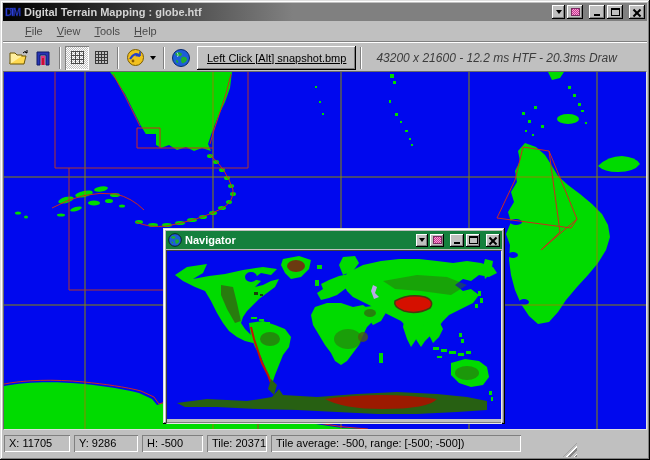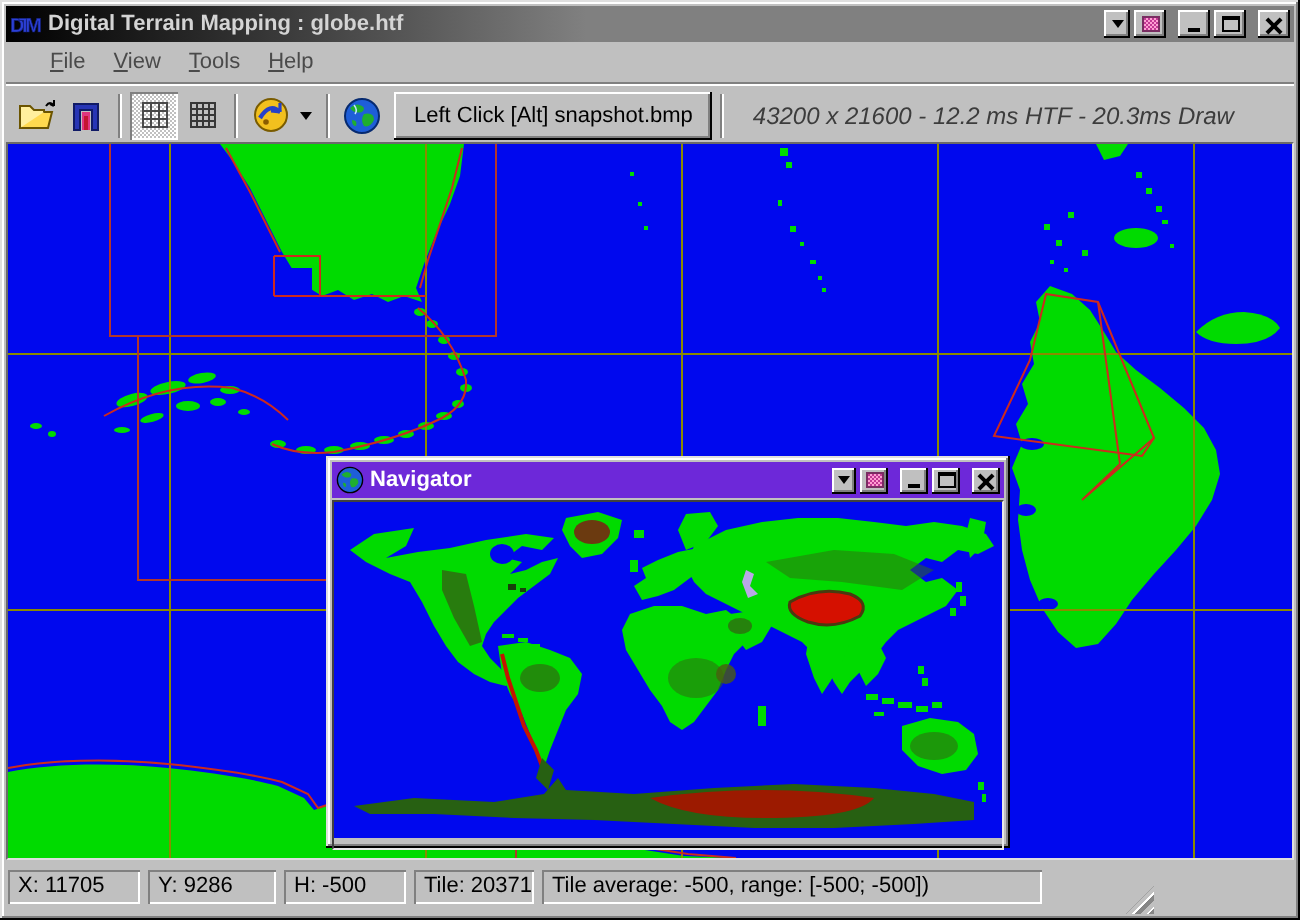--- a/index.html
+++ b/index.html
@@ -37,29 +37,29 @@
   .tbtn.pressed{background:repeating-conic-gradient(#fff 0 25%,#c0c0c0 0 50%) 0 0/2px 2px;
     box-shadow:inset 1px 1px 0 #808080,inset -1px -1px 0 #fff;}
   .tsep{width:2px;height:22px;border-left:1px solid #808080;border-right:1px solid #fff;margin:0 4px;}
   .gridglyph{width:13px;height:13px;
     background-image:repeating-linear-gradient(0deg,#4a4a4a 0 1px,transparent 1px 4px),
                      repeating-linear-gradient(90deg,#4a4a4a 0 1px,transparent 1px 4px);}
   .gridglyph.dense{background-image:repeating-linear-gradient(0deg,#383838 0 1px,transparent 1px 3px),
                      repeating-linear-gradient(90deg,#383838 0 1px,transparent 1px 3px);}
   .dd-arrow{width:12px;height:24px;display:flex;align-items:center;justify-content:center;border:0;background:transparent;padding:0;}
   .snapshot-btn{height:24px;margin-left:4px;padding:0 10px;font-size:11px;color:#000;background:#c0c0c0;border:0;
-    box-shadow:inset -1px -1px 0 #000,inset 1px 1px 0 #fff,inset -2px -2px 0 #808080;white-space:nowrap;}
+    box-shadow:inset -1px -1px 0 #000,inset 1px 1px 0 #fff,inset -2px -2px 0 #808080;white-space:nowrap;text-decoration:underline;}
   .tb-info{font-size:12px;font-style:italic;color:#3c3c3c;margin-left:10px;white-space:nowrap;}
   
   .maparea{position:absolute;left:3px;top:71px;width:644px;height:359px;border:1px solid #6a6a6a;border-bottom-color:#dfdfdf;border-right-color:#dfdfdf;}
   .maparea svg{display:block;}
   
   .navwin{position:absolute;left:163px;top:228px;width:342px;height:196px;background:#c0c0c0;padding:3px;
     box-shadow:inset -1px -1px 0 #000,inset 1px 1px 0 #dfdfdf,inset -2px -2px 0 #808080,inset 2px 2px 0 #fff;}
-  .navtitle{height:18px;background:#6d28d9;display:flex;align-items:center;padding:0 2px;}
+  .navtitle{height:18px;background:#15803d;display:flex;align-items:center;padding:0 2px;}
   .navtitle .title{color:#fff;font-size:11px;font-weight:bold;margin-left:3px;flex:1;}
   .navtitle .wbtn{width:14px;height:13px;}
   .navtitle .wbtn.narrow{width:12px;}
   .navclient{margin-top:1px;border:1px solid #404040;border-bottom-color:#e8e8e8;border-right-color:#e8e8e8;}
   
   .statusbar{position:absolute;left:3px;top:430px;width:576px;height:27px;display:flex;gap:4px;padding:5px 2px 0 1px;justify-content:center;}
   .spanel{height:17px;background:#c0c0c0;box-shadow:inset 1px 1px 0 #808080,inset -1px -1px 0 #fff;
     font-size:11px;color:#000;padding:2px 5px 0 5px;white-space:nowrap;overflow:hidden;}
   .grip{margin-left:auto;width:14px;height:14px;align-self:flex-end;
     background:repeating-linear-gradient(135deg,transparent 0 2px,#fff 2px 3px,#868686 3px 5px);

